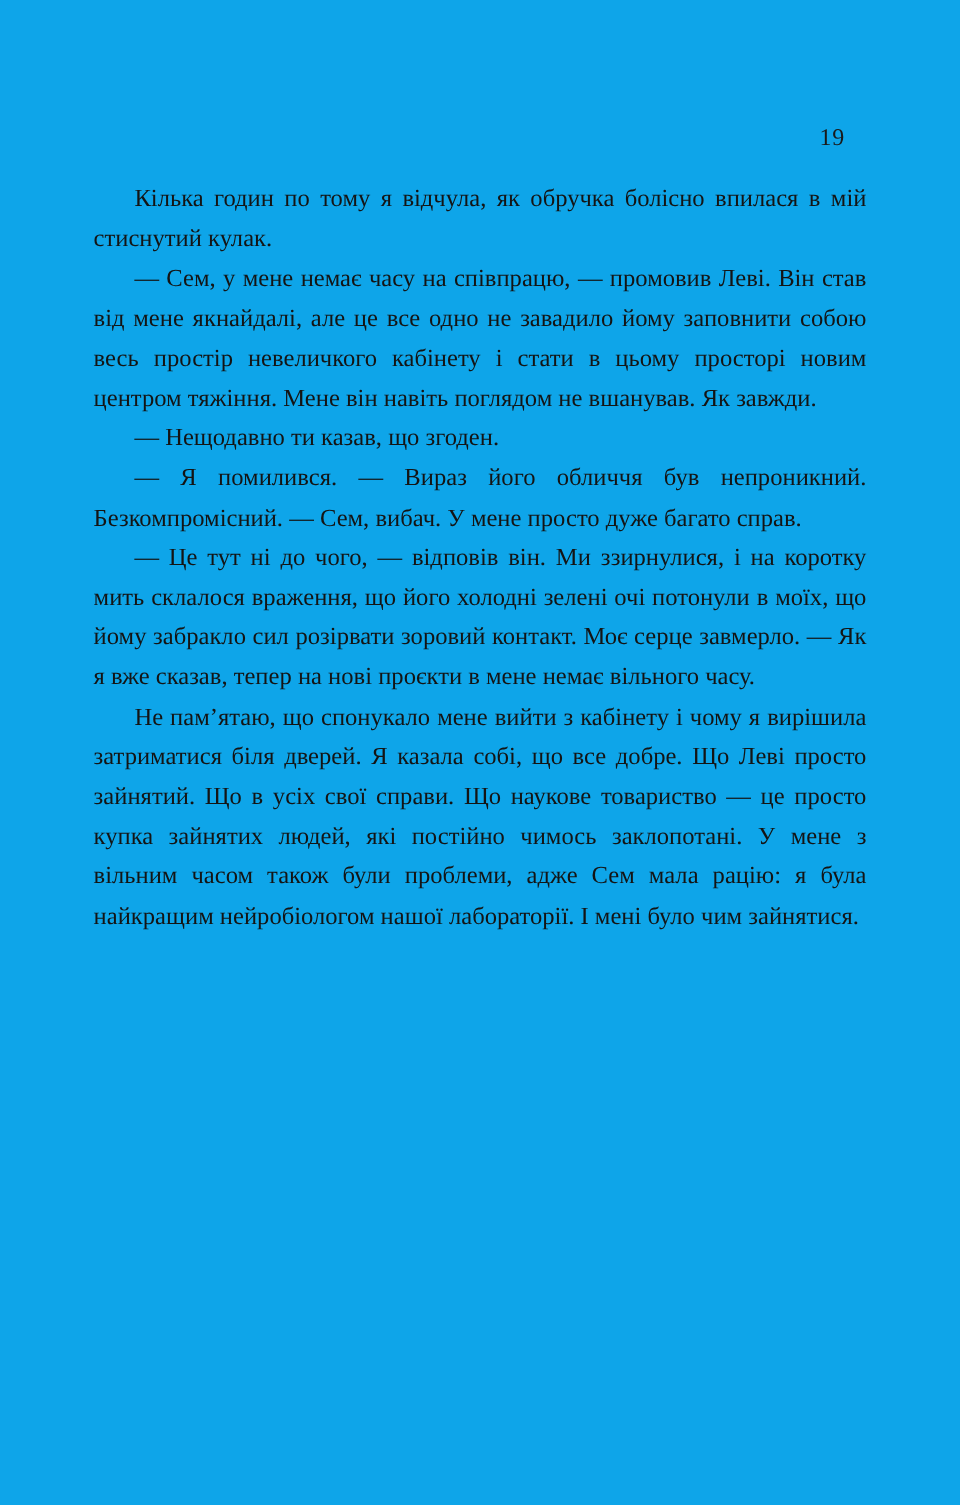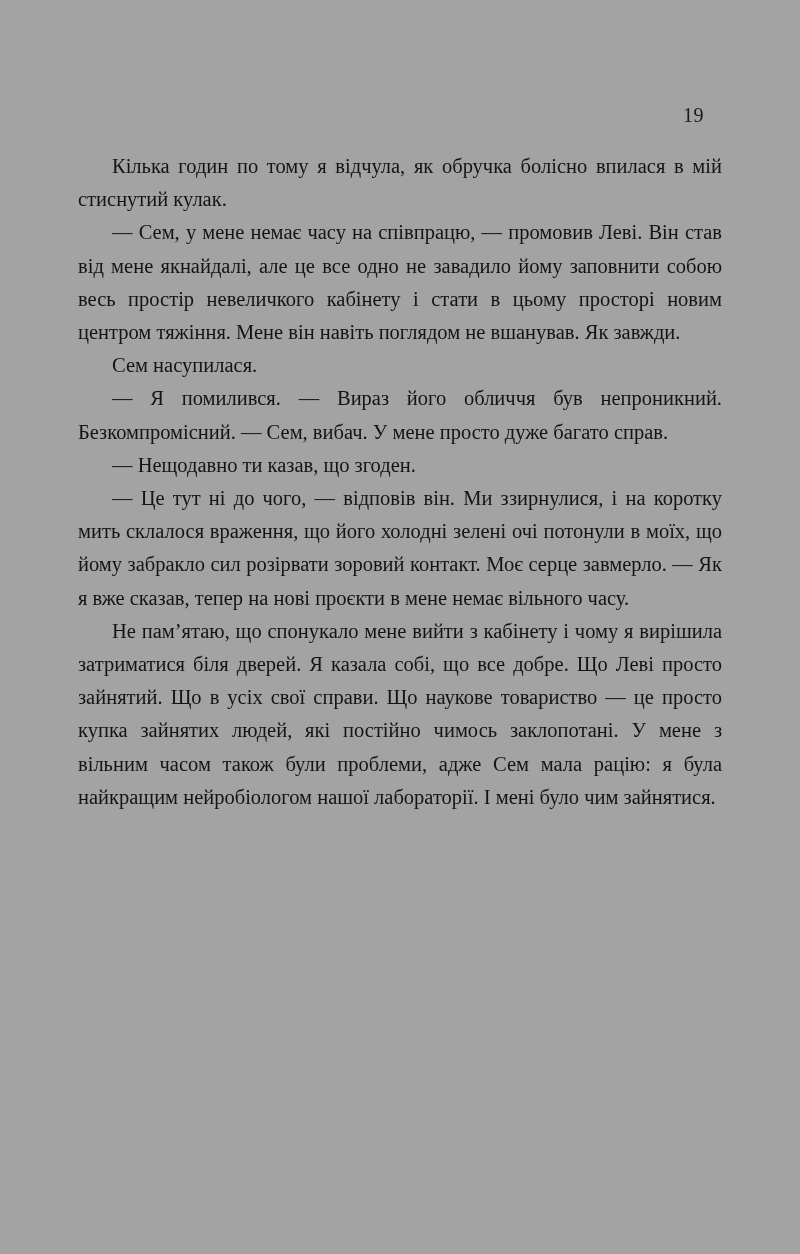--- a/index.html
+++ b/index.html
@@ -14,21 +14,21 @@
     color: #000000;
     position: relative;
     overflow: hidden;
   }
   .page {
     position: absolute;
     top: 0;
     left: 0;
     width: 800px;
     height: 1254px;
-    background: #a3a3a3;
+    background: #0ea5e9;
   }
   .page-number {
     position: absolute;
     top: 104px;
     right: 96px;
     font-size: 20px;
     letter-spacing: 0.5px;
     color: #1a1a1a;
   }
   .text-block {
@@ -57,20 +57,19 @@
 </head>
 <body>
 
 <div class="page">
 
   <div class="page-number">19</div>
 
   <div class="text-block">
     <p class="indent">Кілька годин по тому я відчула, як обручка болісно впилася в мій стиснутий кулак.</p>
     <p class="dash">— Сем, у мене немає часу на співпрацю, — промовив Леві. Він став від мене якнайдалі, але це все одно не завадило йому заповнити собою весь простір невеличкого кабінету і стати в цьому просторі новим центром тяжіння. Мене він навіть поглядом не вшанував. Як завжди.</p>
-    <p class="indent">Сем насупилася.</p>
+    <p class="dash">— Нещодавно ти казав, що згоден.</p>
     <p class="dash">— Я помилився. — Вираз його обличчя був непроникний. Безкомпромісний. — Сем, вибач. У мене просто дуже багато справ.</p>
-    <p class="dash">— Нещодавно ти казав, що згоден.</p>
     <p class="dash">— Це тут ні до чого, — відповів він. Ми ззирнулися, і на коротку мить склалося враження, що його холодні зелені очі потонули в моїх, що йому забракло сил розірвати зоровий контакт. Моє серце завмерло. — Як я вже сказав, тепер на нові проєкти в мене немає вільного часу.</p>
     <p class="indent">Не пам’ятаю, що спонукало мене вийти з кабінету і чому я вирішила затриматися біля дверей. Я казала собі, що все добре. Що Леві просто зайнятий. Що в усіх свої справи. Що наукове товариство — це просто купка зайнятих людей, які постійно чимось заклопотані. У мене з вільним часом також були проблеми, адже Сем мала рацію: я була найкращим нейробіологом нашої лабораторії. І мені було чим зайнятися.</p>
   </div>
 
 </div>
 
 </body></html>

